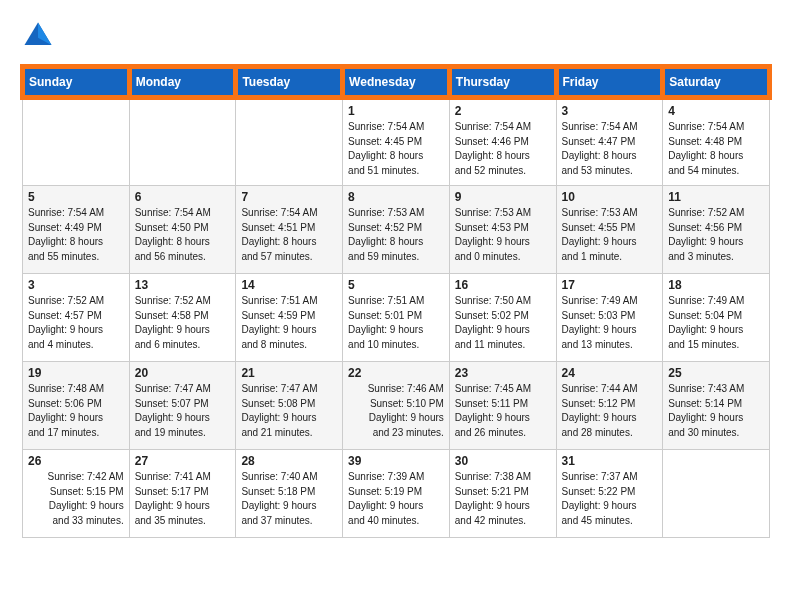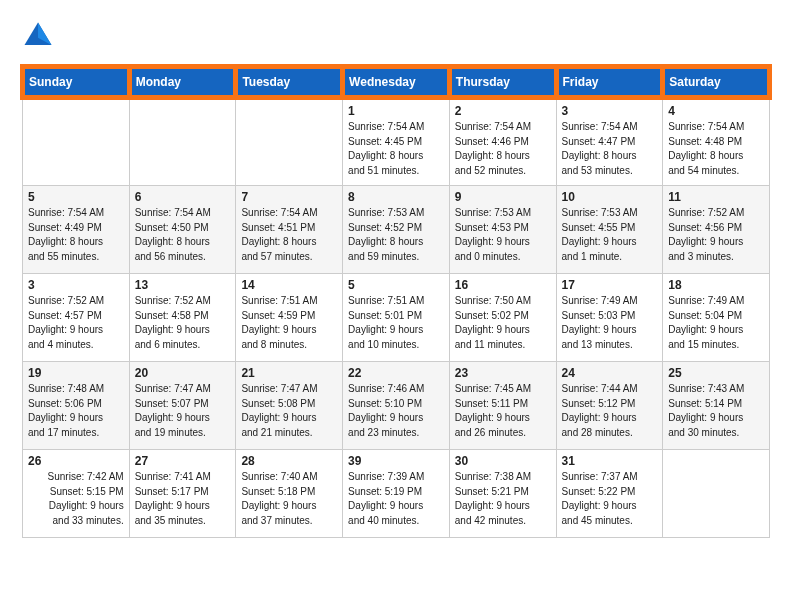--- a/index.html
+++ b/index.html
@@ -290,21 +290,21 @@
           </td>
           <td>
             <span class="day-number">21</span>
             <div class="day-info" style="white-space: pre-line;">Sunrise: 7:47 AM
 Sunset: 5:08 PM
 Daylight: 9 hours
 and 21 minutes.</div>
           </td>
           <td>
             <span class="day-number">22</span>
-            <div class="day-info" style="white-space: pre-line;">Sunrise: 7:46 AM
+            <div class="day-info" style="white-space: pre-line; text-align: right;">Sunrise: 7:46 AM
 Sunset: 5:10 PM
 Daylight: 9 hours
 and 23 minutes.</div>
           </td>
           <td>
             <span class="day-number">23</span>
             <div class="day-info" style="white-space: pre-line;">Sunrise: 7:45 AM
 Sunset: 5:11 PM
 Daylight: 9 hours
 and 26 minutes.</div>

